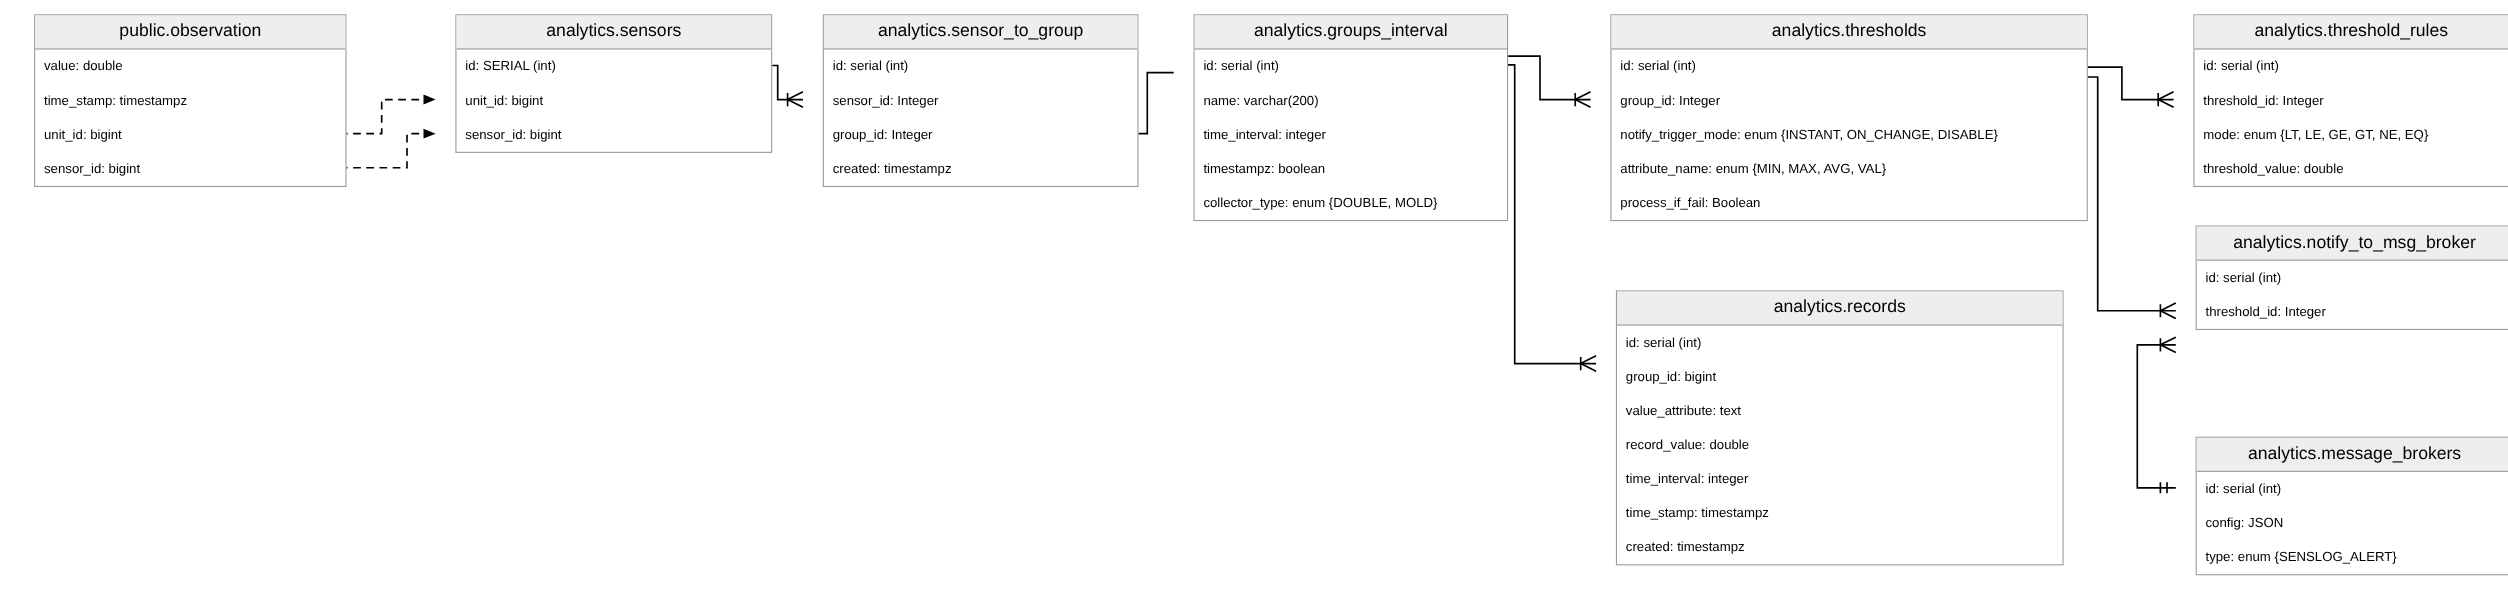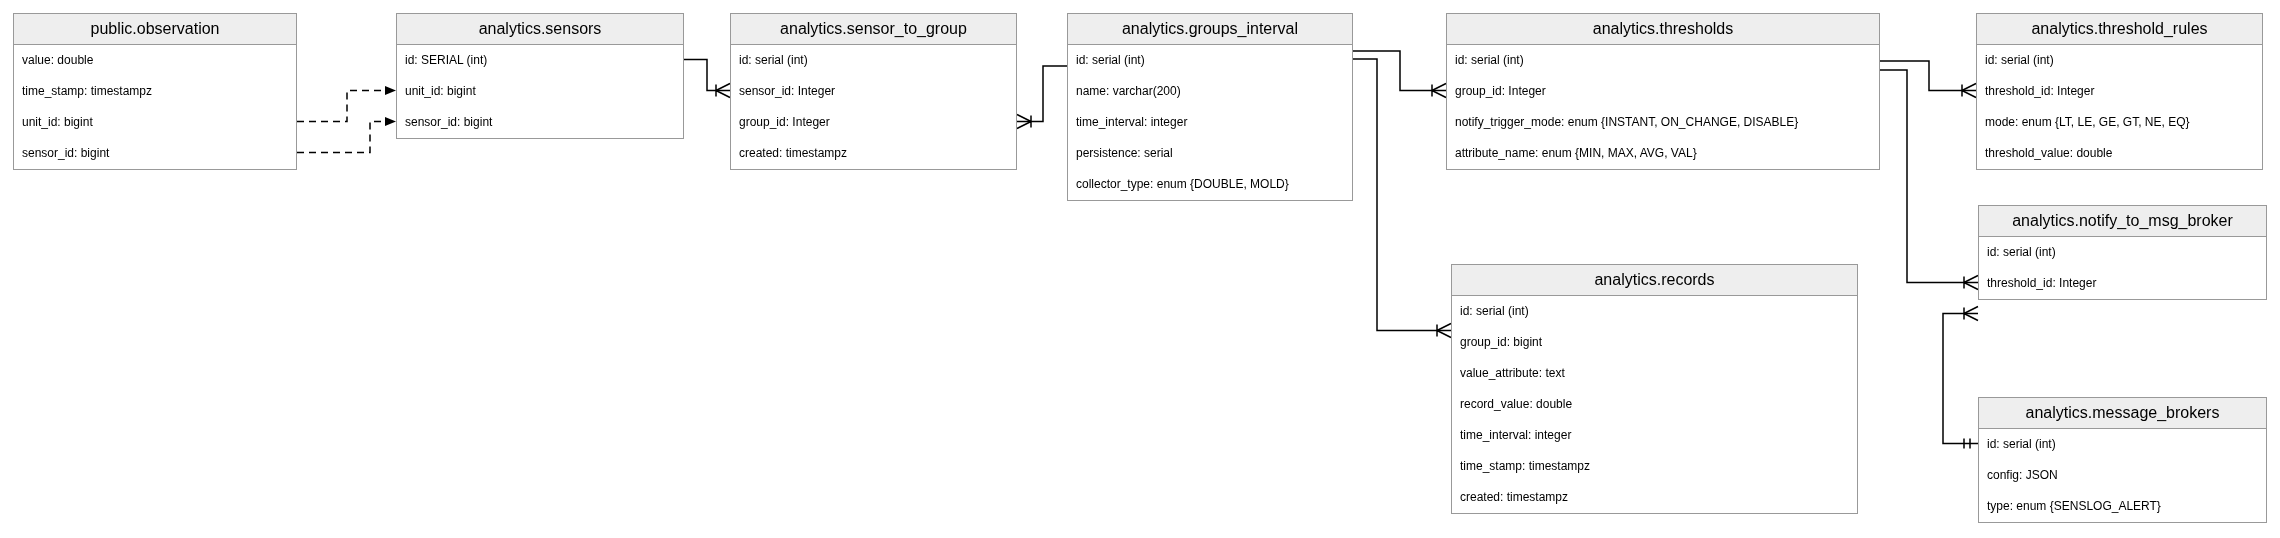--- a/index.html
+++ b/index.html
@@ -17,20 +17,21 @@
     font-family:"Liberation Sans","DejaVu Sans",sans-serif;
     color:var(--text);
     overflow:hidden;
   }
   #connectors{position:absolute;left:0;top:0;width:2280px;height:538px;}
   .er-table{
     position:absolute;
     border:1px solid var(--border);
     background:#ffffff;
     box-sizing:content-box;
+    margin-left:18px;
   }
   .er-header{
     height:30px;line-height:30px;
     text-align:center;
     background:var(--header-bg);
     border-bottom:1px solid var(--border);
     font-size:16px;
     white-space:nowrap;
     overflow:hidden;
   }
@@ -108,30 +109,31 @@
     <div class="er-row">sensor_id: Integer</div>
     <div class="er-row">group_id: Integer</div>
     <div class="er-row">created: timestampz</div>
   </div>
 
   <div class="er-table" style="left:1067px;top:13px;width:284px">
     <div class="er-header">analytics.groups_interval</div>
     <div class="er-row">id: serial (int)</div>
     <div class="er-row">name: varchar(200)</div>
     <div class="er-row">time_interval: integer</div>
-    <div class="er-row">persistence: serial</div>
+    <div class="er-row">timestampz: boolean</div>
     <div class="er-row">collector_type: enum {DOUBLE, MOLD}</div>
   </div>
 
   <div class="er-table" style="left:1446px;top:13px;width:432px">
     <div class="er-header">analytics.thresholds</div>
     <div class="er-row">id: serial (int)</div>
     <div class="er-row">group_id: Integer</div>
     <div class="er-row">notify_trigger_mode: enum {INSTANT, ON_CHANGE, DISABLE}</div>
     <div class="er-row">attribute_name: enum {MIN, MAX, AVG, VAL}</div>
+    <div class="er-row">process_if_fail: Boolean</div>
   </div>
 
   <div class="er-table" style="left:1976px;top:13px;width:285px">
     <div class="er-header">analytics.threshold_rules</div>
     <div class="er-row">id: serial (int)</div>
     <div class="er-row">threshold_id: Integer</div>
     <div class="er-row">mode: enum {LT, LE, GE, GT, NE, EQ}</div>
     <div class="er-row">threshold_value: double</div>
   </div>
 

